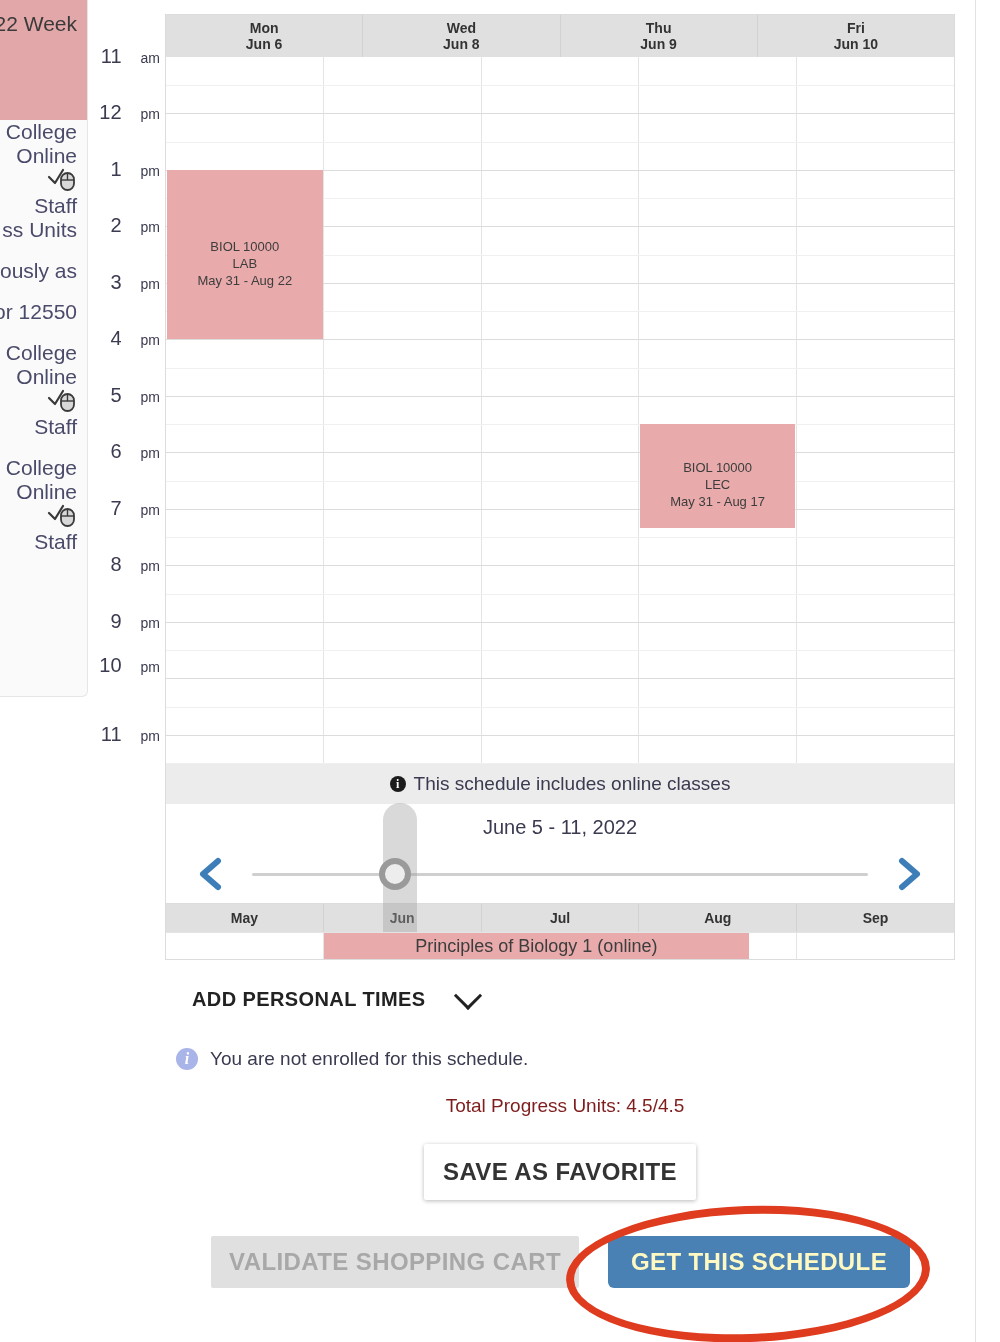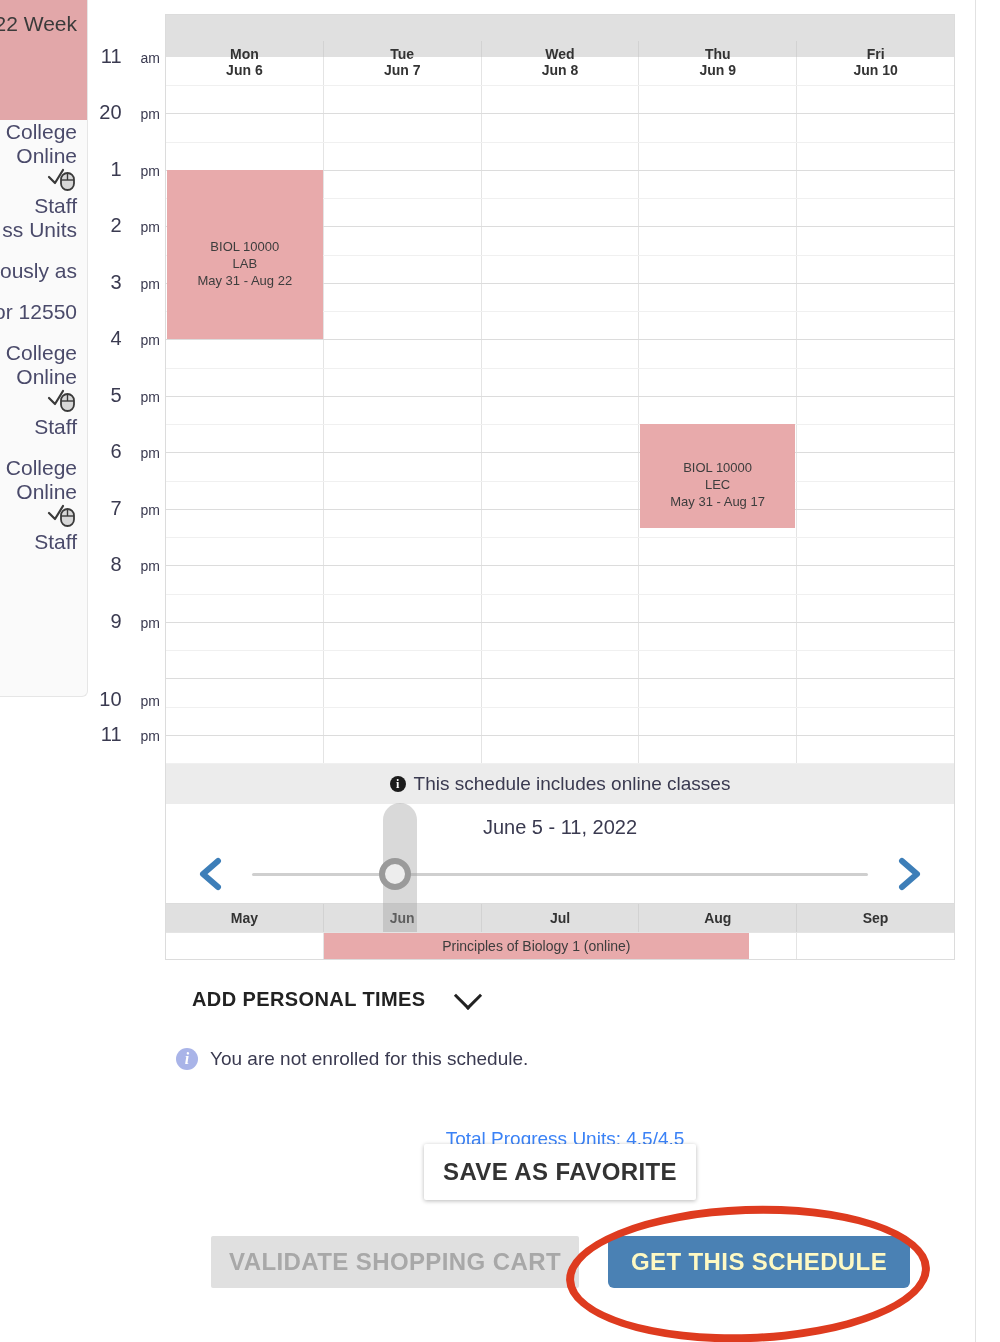--- a/index.html
+++ b/index.html
@@ -75,21 +75,20 @@
   .cal-head .daycol {
     flex: 1 1 0;
     text-align: center;
     font-size: 14px;
     font-weight: bold;
     color: #333;
     line-height: 16px;
     padding-top: 5px;
     box-sizing: border-box;
     border-left: 1px solid #d2d2d2;
-    margin-top: 26px;
   }
   .cal-head .daycol:first-child { border-left: none; }
   .cal-head .daycol span { display: block; }
 
   .cal-body {
     position: relative;
     height: 706px;
   }
   .cal-grid { display: flex; height: 100%; }
   .cal-grid .gcol {
@@ -248,21 +247,21 @@
   .term-cols { display: flex; height: 100%; position: absolute; inset: 0; }
   .term-cols .tc { flex: 1 1 0; border-left: 1px solid #e4e4e4; }
   .term-cols .tc:first-child { border-left: none; }
   .term-bar {
     position: absolute;
     top: 0; bottom: 0;
     left: 20%;
     width: 54%;
     background: #e8aaab;
     color: #3d3d3d;
-    font-size: 14px;
+    font-size: 18px;
     display: flex;
     align-items: center;
     justify-content: center;
   }
 
   
   .personal-times {
     position: absolute;
     left: 192px; top: 988px;
     font-size: 20px;
@@ -299,25 +298,25 @@
     font-family: "Liberation Serif", serif;
     font-style: italic;
     font-weight: bold;
     font-size: 16px;
     display: flex; align-items: center; justify-content: center;
     line-height: 1;
   }
 
   .progress-units {
     position: absolute;
-    left: 0; top: 1128px;
+    left: 0; top: 1095px;
     width: 1000px;
     text-align: center;
     font-size: 19px;
-    color: #3b82f6;
+    color: #7f1d1d;
     padding-left: 130px;
     box-sizing: border-box;
   }
 
   .btn {
     font-family: "Liberation Sans", sans-serif;
     font-size: 24px;
     font-weight: bold;
     letter-spacing: 0.4px;
     border: none;
@@ -421,44 +420,40 @@
         <line x1="20.5" y1="5" x2="20.5" y2="12" stroke="#3a3a3a" stroke-width="1.4"></line>
         <line x1="14" y1="12" x2="27" y2="12" stroke="#3a3a3a" stroke-width="1.4"></line>
       </svg>
     </span>
     <span class="ln">Staff</span>
   </div>
 </div>
 
 <div class="time-gutter">
     <div class="tlabel" style="top: 42px;"><span>11</span><span class="mer">am</span></div>
-    <div class="tlabel" style="top: 98.48px;"><span>20</span><span class="mer">pm</span></div>
+    <div class="tlabel" style="top: 98.48px;"><span>12</span><span class="mer">pm</span></div>
     <div class="tlabel" style="top: 154.96px;"><span>1</span><span class="mer">pm</span></div>
     <div class="tlabel" style="top: 211.44px;"><span>2</span><span class="mer">pm</span></div>
     <div class="tlabel" style="top: 267.92px;"><span>3</span><span class="mer">pm</span></div>
     <div class="tlabel" style="top: 324.4px;"><span>4</span><span class="mer">pm</span></div>
     <div class="tlabel" style="top: 380.88px;"><span>5</span><span class="mer">pm</span></div>
     <div class="tlabel" style="top: 437.36px;"><span>6</span><span class="mer">pm</span></div>
     <div class="tlabel" style="top: 493.84px;"><span>7</span><span class="mer">pm</span></div>
     <div class="tlabel" style="top: 550.32px;"><span>8</span><span class="mer">pm</span></div>
     <div class="tlabel" style="top: 606.8px;"><span>9</span><span class="mer">pm</span></div>
-    <div class="tlabel" style="top: 685px;"><span>10</span><span class="mer">pm</span></div>
+    <div class="tlabel" style="top: 651px;"><span>10</span><span class="mer">pm</span></div>
     <div class="tlabel" style="top: 719.76px;"><span>11</span><span class="mer">pm</span></div>
   </div>
 
 <div class="cal">
 
   <div class="cal-head">
       <div class="daycol">
         <span>Mon</span>
         <span>Jun 6</span>
-      </div>
-      <div class="daycol">
-        <span>Tue</span>
-        <span>Jun 7</span>
       </div>
       <div class="daycol">
         <span>Wed</span>
         <span>Jun 8</span>
       </div>
       <div class="daycol">
         <span>Thu</span>
         <span>Jun 9</span>
       </div>
       <div class="daycol">

